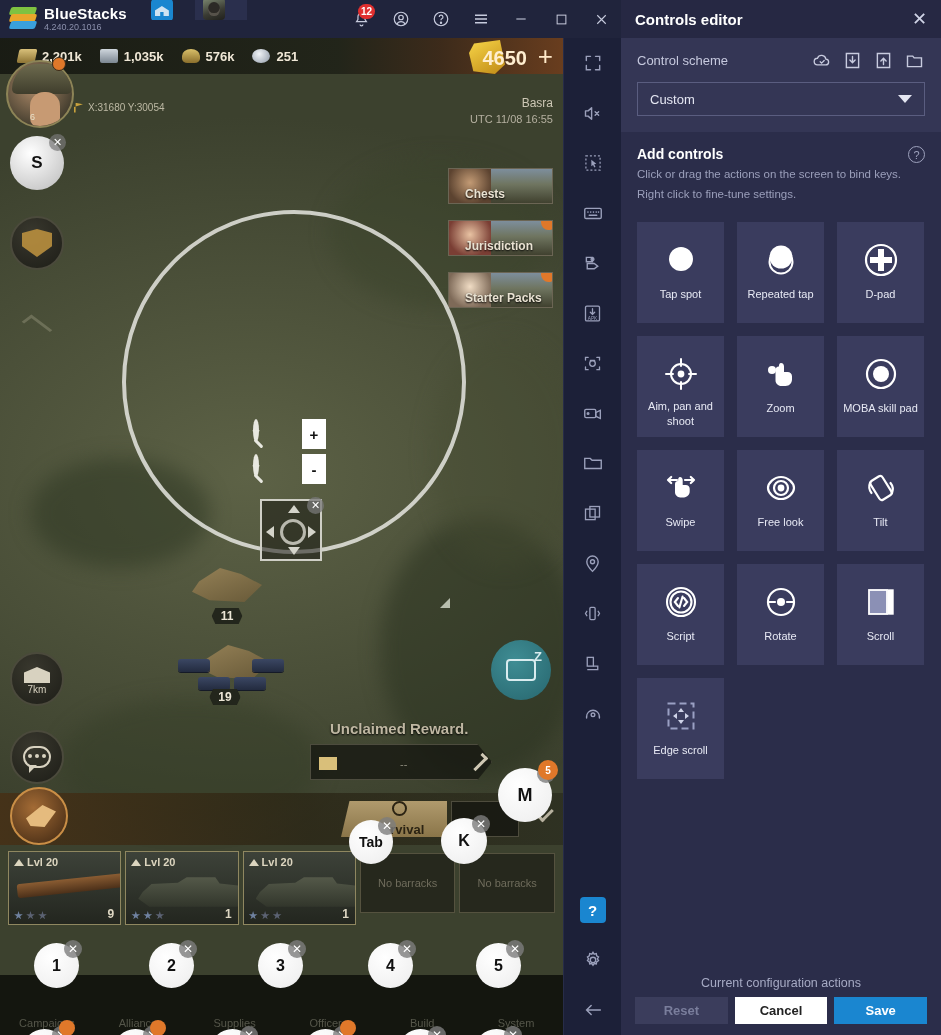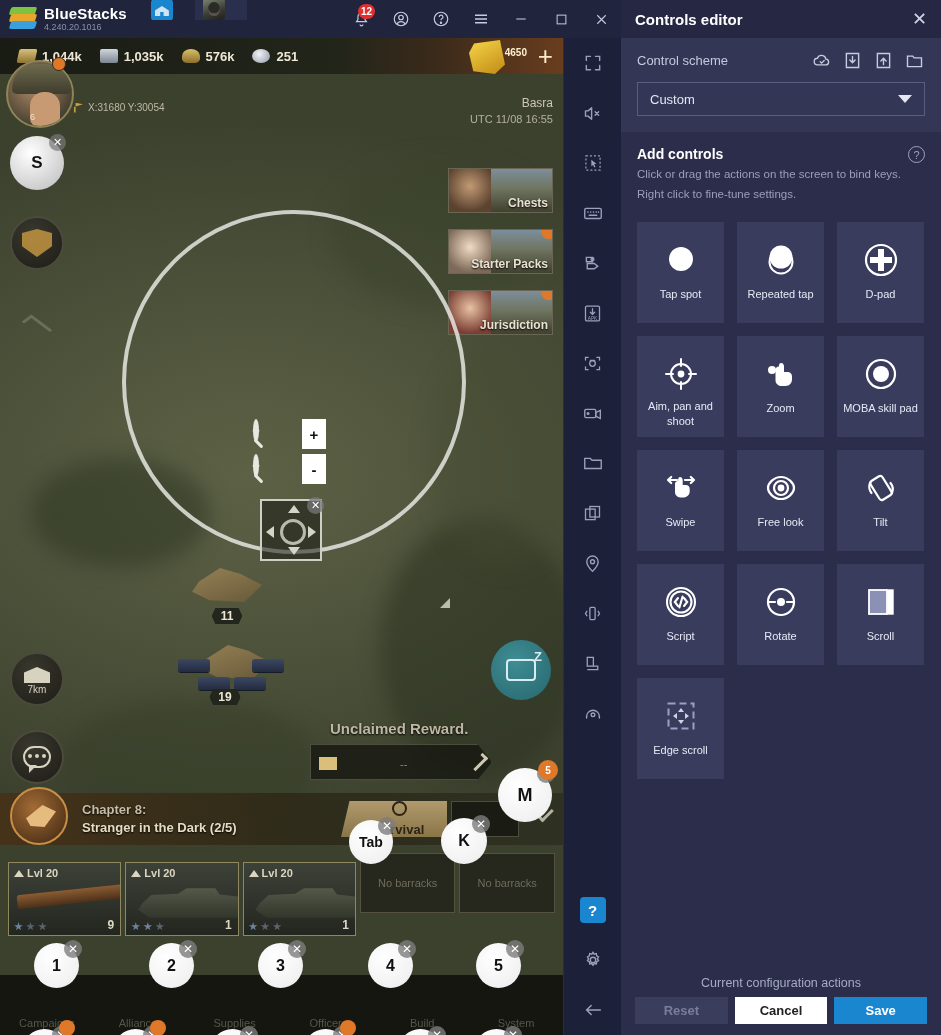--- a/index.html
+++ b/index.html
@@ -78,21 +78,21 @@
   .res .ri{ width:18px; height:14px; border-radius:2px; }
   .ri.food{ background:linear-gradient(180deg,#d8c07a,#8e7434); border-radius:2px; transform:skewX(-12deg);}
   .ri.wood{ background:linear-gradient(180deg,#cfd6dd,#7b8691);}
   .ri.stone{ background:linear-gradient(180deg,#d9c06a,#8b6f2c); border-radius:50% 50% 30% 30%;}
   .ri.gold{ background:radial-gradient(circle at 40% 35%,#f0f3f6,#8e98a6); border-radius:50%;}
   .goldpack{
     position:absolute; right:58px; top:2px; width:36px; height:34px;
     background:linear-gradient(150deg,#f7d548,#c08a16);
     clip-path:polygon(14% 10%,86% 0%,100% 72%,72% 100%,12% 92%,0% 38%);
   }
-  .resbar .gv{ position:absolute; right:36px; top:9px; font-size:10px; color:#ffeed0; font-weight:bold;}
+  .resbar .gv{ position:absolute; right:36px; top:9px; font-size:20px; color:#ffeed0; font-weight:bold;}
   .resbar .plus{ position:absolute; right:10px; top:4px; font-size:26px; color:#ffe9c9; line-height:28px; font-weight:300;}
 
   .powerbar{
     position:absolute; left:0; top:36px; width:300px; height:28px;
     background:linear-gradient(90deg, rgba(20,22,16,.80), rgba(20,22,16,0));
     display:flex; align-items:center; font-size:13px; font-weight:bold; color:#efe7d6;
   }
   .pw-ico{ width:16px;height:16px;margin-left:74px;background:#c9a23c;
            clip-path:polygon(50% 0,100% 26%,100% 74%,50% 100%,0 74%,0 26%); }
   .coords{
@@ -113,22 +113,22 @@
   .av-dot{ position:absolute; left:52px; top:19px; width:14px;height:14px;border-radius:50%;
            background:#e0782a; border:1px solid #3a2a18; z-index:3;}
   .av-lvl{ position:absolute; left:30px; top:74px; font-size:9px; color:#e8e0c8; z-index:3;}
 
   .region{ position:absolute; right:10px; top:58px; text-align:right; color:#cdc7b5; font-size:12px;}
   .region .t2{ font-size:11px; color:#b5b0a0; margin-top:3px;}
 
   
   .hudcards{ position:absolute; right:10px; top:130px; display:flex; flex-direction:column; gap:16px;}
   .hudcard{
-    width:105px; height:45px; border:1px solid #6b6554; position:relative; overflow:hidden;
-    display:flex; align-items:flex-end; justify-content:flex-end;
+    width:105px; height:36px; border:1px solid #6b6554; position:relative; overflow:hidden;
+    display:flex; align-items:flex-end; justify-content:flex-start;padding-left:16px;
   }
   .hudcard .face{ position:absolute; left:0; top:0; width:42px; height:100%;}
   .hudcard.c1 .face{ background:radial-gradient(circle at 50% 40%, #c29a74, #5c4330 75%); }
   .hudcard.c2 .face{ background:radial-gradient(circle at 50% 40%, #e8c2a2, #7a3e34 75%); }
   .hudcard.c3 .face{ background:radial-gradient(circle at 50% 40%, #f0dcc4, #7e6a58 75%); }
   .hudcard .scene{ position:absolute; right:0; top:0; width:70px; height:100%;
     background:linear-gradient(180deg,#7d8e9c 0%,#6f7560 45%,#40412f 100%); }
   .hudcard .cap{ position:relative; z-index:3; font-size:12px; font-weight:bold; color:#e9e2d2;
     text-shadow:0 1px 2px #000; padding:0 4px 2px 0; }
   .hdot{ position:absolute; right:-4px; top:-6px; width:15px;height:15px;border-radius:50%;
@@ -252,21 +252,21 @@
   .btn-dark{
     position:absolute; right:44px; top:8px; width:68px;height:36px;
     background:rgba(22,24,18,.85); border:1px solid #4e4c3d;
   }
   .chev-down{ position:absolute; right:10px; top:16px; width:16px;height:9px;
     border-left:3px solid #b8b2a0;border-bottom:3px solid #b8b2a0; transform:rotate(-45deg);}
   .orangedot{ position:absolute; width:14px;height:14px;border-radius:50%; background:#e0782a; }
 
   
   #unitrow{ position:absolute; left:0; bottom:115px; width:563px; height:74px; z-index:5;
-    display:flex; gap:4px; padding:16px 8px; }
+    display:flex; gap:4px; padding:5px 8px; }
   .ucard{ width:140px; height:74px; border:1px solid #8f8760; position:relative; overflow:hidden;
     background:linear-gradient(180deg,#3d4239,#23261f); }
   .ucard .lvl{ position:absolute; left:5px; top:4px; font-size:11px; font-weight:bold; color:#dcd5bf;
     display:flex; align-items:center; gap:3px;}
   .ucard .lvl .ar{ width:0;height:0;border-left:5px solid transparent;border-right:5px solid transparent;
     border-bottom:7px solid #dcd5bf;}
   .ucard .stars{ position:absolute; left:5px; bottom:4px; display:flex; gap:3px; align-items:center;}
   .star{ width:9px;height:9px;background:#6f82a0;
     clip-path:polygon(50% 0,61% 35%,98% 35%,68% 57%,79% 91%,50% 70%,21% 91%,32% 57%,2% 35%,39% 35%);}
   .star.d{ background:#5b6272; }
@@ -433,21 +433,21 @@
         <div class="blob" style="left:30px;top:420px;width:180px;height:110px;background:rgba(46,54,34,.55)"></div>
         <div class="blob" style="left:330px;top:120px;width:220px;height:150px;background:rgba(58,66,42,.45)"></div>
         <div class="blob" style="left:380px;top:480px;width:200px;height:260px;background:rgba(40,48,30,.5)"></div>
         <div class="blob" style="left:60px;top:660px;width:260px;height:130px;background:rgba(52,60,38,.45)"></div>
         <div class="blob" style="left:430px;top:300px;width:150px;height:230px;background:rgba(70,74,50,.35)"></div>
       </div>
 
       <div class="resbar">
         <div class="res">
           <span class="ri food"></span>
-          <span>1,044k</span>
+          <span>2,201k</span>
         </div>
         <div class="res">
           <span class="ri wood"></span>
           <span>1,035k</span>
         </div>
         <div class="res">
           <span class="ri stone"></span>
           <span>576k</span>
         </div>
         <div class="res">
@@ -471,36 +471,36 @@
       <div class="region">
         <div>Basra</div>
         <div class="t2">UTC  11/08 16:55</div>
       </div>
 
       <div class="hudcards">
         <div class="hudcard c1">
           <span class="scene"></span>
           <span class="face"></span>
           <span class="cap">Chests</span>
-        </div>
-        <div class="hudcard c3">
-          <span class="scene"></span>
-          <span class="face"></span>
-          <span class="hdot"></span>
-          <span class="hud-x">✕</span>
-          <span class="cap">Starter Packs</span>
         </div>
         <div class="hudcard c2">
           <span class="scene"></span>
           <span class="face"></span>
           <span class="hdot">
             
           </span>
           <span class="cap">Jurisdiction</span>
         </div>
+        <div class="hudcard c3">
+          <span class="scene"></span>
+          <span class="face"></span>
+          <span class="hdot"></span>
+          <span class="hud-x">✕</span>
+          <span class="cap">Starter Packs</span>
+        </div>
       </div>
 
       <div class="lbtn" id="selS">
         <span>S</span>
         <span style="position:absolute;right:-2px;top:-2px;width:17px;height:17px;border-radius:50%;background:rgba(120,120,120,.7);color:#fff;font-size:11px;display:flex;align-items:center;justify-content:center;font-weight:normal">✕</span>
       </div>
       <div class="lbtn dark" id="shieldBtn">
         <span class="shield-ico"></span>
       </div>
       <div class="chev"></div>
@@ -565,24 +565,20 @@
       </div>
       <div class="rew-label">Unclaimed Reward.</div>
       <div id="rewardbar">
         <span class="gift-ico"></span>
         <span class="rew-arrow"></span>
       </div>
       <div class="rew-dots">--</div>
 
       <div id="chapter">
         <div class="ch-medal"></div>
-        <div class="ch-txt">
-          <div class="t1">Chapter 8:</div>
-          <div class="t2">Stranger in the Dark (2/5)</div>
-        </div>
         <div class="btn-survival">
           <span class="ck"></span>
           <span>Survival</span>
         </div>
         <div class="btn-dark"></div>
         <div class="orangedot" style="right:42px;top:2px"></div>
         <div class="chev-down"></div>
       </div>
 
       <div id="unitrow">

